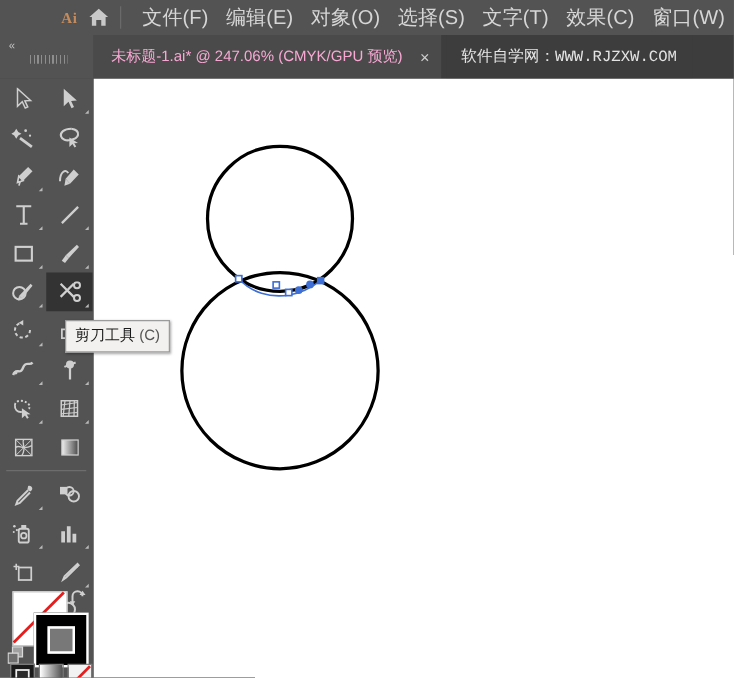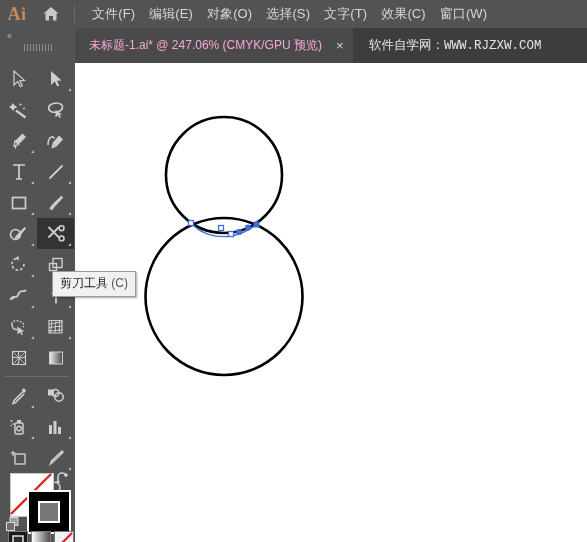--- a/index.html
+++ b/index.html
@@ -11,30 +11,31 @@
   }
   #app{ position:relative; width:587px; height:542px; }
 
   
   .menubar{
     position:absolute; left:0; top:0; width:587px; height:28px;
     background:#535353; display:flex; align-items:center;
   }
   .ai-logo{
     width:34px; height:28px; display:flex; align-items:center; justify-content:center;
-    color:#c58b5c; font-size:18px; font-weight:bold; letter-spacing:.5px;
+    color:#c58b5c; font-size:12px; font-weight:bold; letter-spacing:.5px;
     font-family:"Liberation Serif","DejaVu Serif",serif;
+    margin-left:44px;
   }
   .home-btn{
     width:34px; height:28px; display:flex; align-items:center; justify-content:center;
   }
   .vsep{ width:1px; height:18px; background:#6a6a6a; margin:0 6px; }
   .menu-items{ display:flex; align-items:center; margin-left:4px; }
   .menu-item{
-    color:#d6d6d6; font-size:13px; padding:4px 7px; white-space:nowrap;
+    color:#d6d6d6; font-size:16px; padding:4px 7px; white-space:nowrap;
     letter-spacing:.1px;
   }
 
   
   .tabbar{
     position:absolute; left:0; top:28px; width:587px; height:35px;
     background:#3d3d3d;
   }
   .tab-left-stub{
     position:absolute; left:0; top:0; width:75px; height:35px; background:#535353;
@@ -79,21 +80,21 @@
   .tool .corner{
     position:absolute; right:3px; bottom:3px; width:0;height:0;
     border-left:3px solid transparent; border-bottom:3px solid #b9b9b9;
   }
   .tool-sep{
     width:64px; height:1px; background:#6d6d6d; margin:3px 5px;
   }
 
   
   .tooltip{
-    position:absolute; left:52px; top:208px;
+    position:absolute; left:52px; top:193px;
     background:#f2f1ef; border:1px solid #9b9b9b;
     padding:3px 7px 4px 7px; font-size:12px; color:#1a1a1a;
     white-space:nowrap; box-shadow:1px 1px 2px rgba(0,0,0,.35);
     z-index:50;
   }
   .tooltip .key{ color:#555; }
 
   
   .colorblock{ position:absolute; left:0; top:405px; width:75px; height:72px; }
   .fill-sw{

